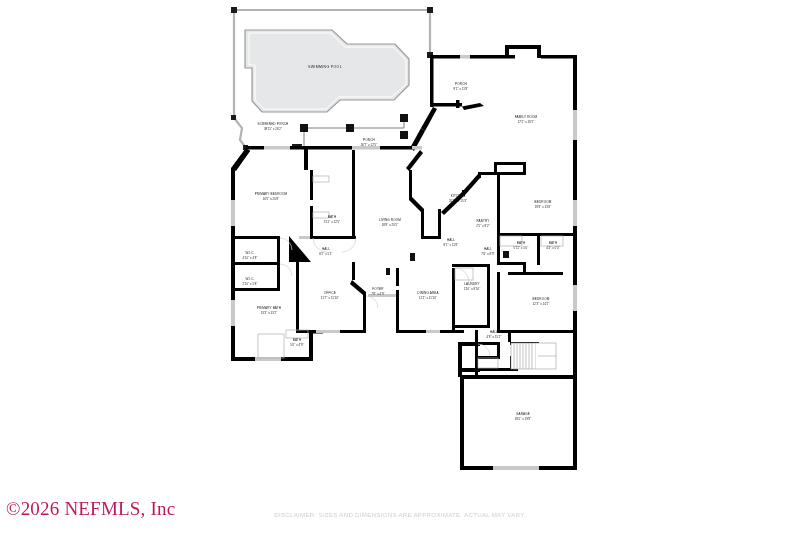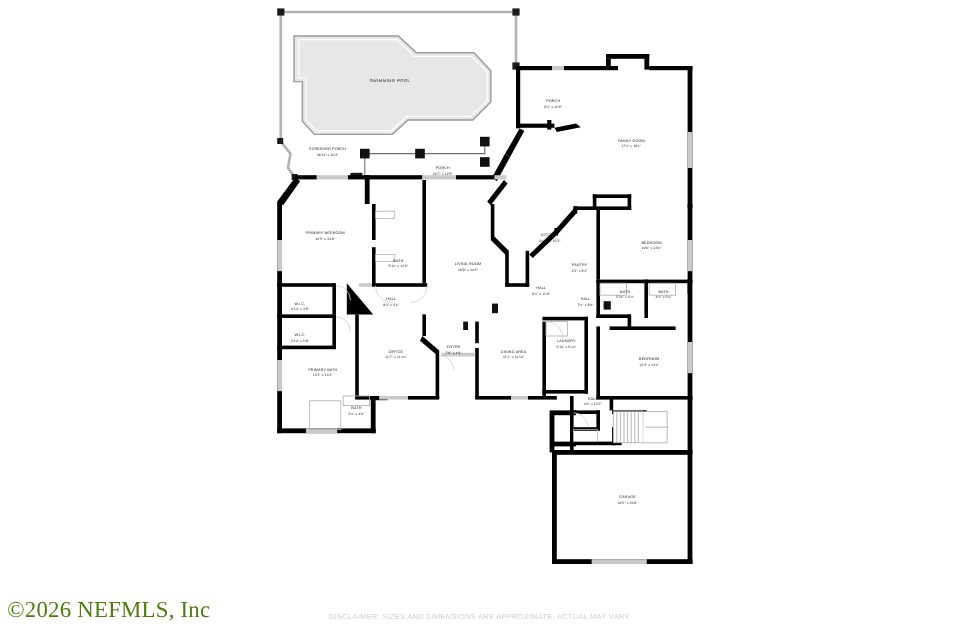--- a/index.html
+++ b/index.html
@@ -44,21 +44,21 @@
   .pool-name {
     font-size: 3.5px;
     letter-spacing: 0.35px;
   }
   #watermark {
     position: absolute;
     left: 6px;
     top: 498px;
     font-family: "Liberation Serif", serif;
     font-size: 19px;
-    color: #4d7c0f;
+    color: #be185d;
     letter-spacing: 0.2px;
     white-space: nowrap;
     user-select: none;
   }
   #disclaimer {
     position: absolute;
     left: 0;
     top: 511px;
     width: 800px;
     text-align: center;

